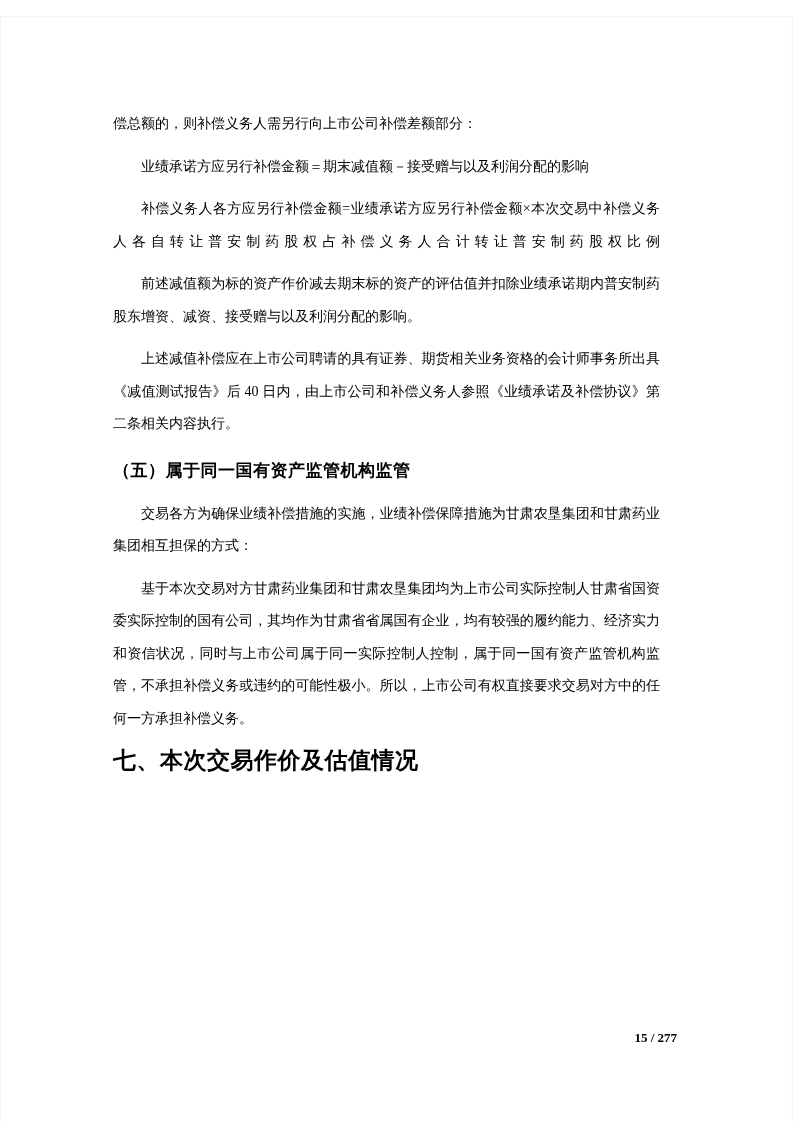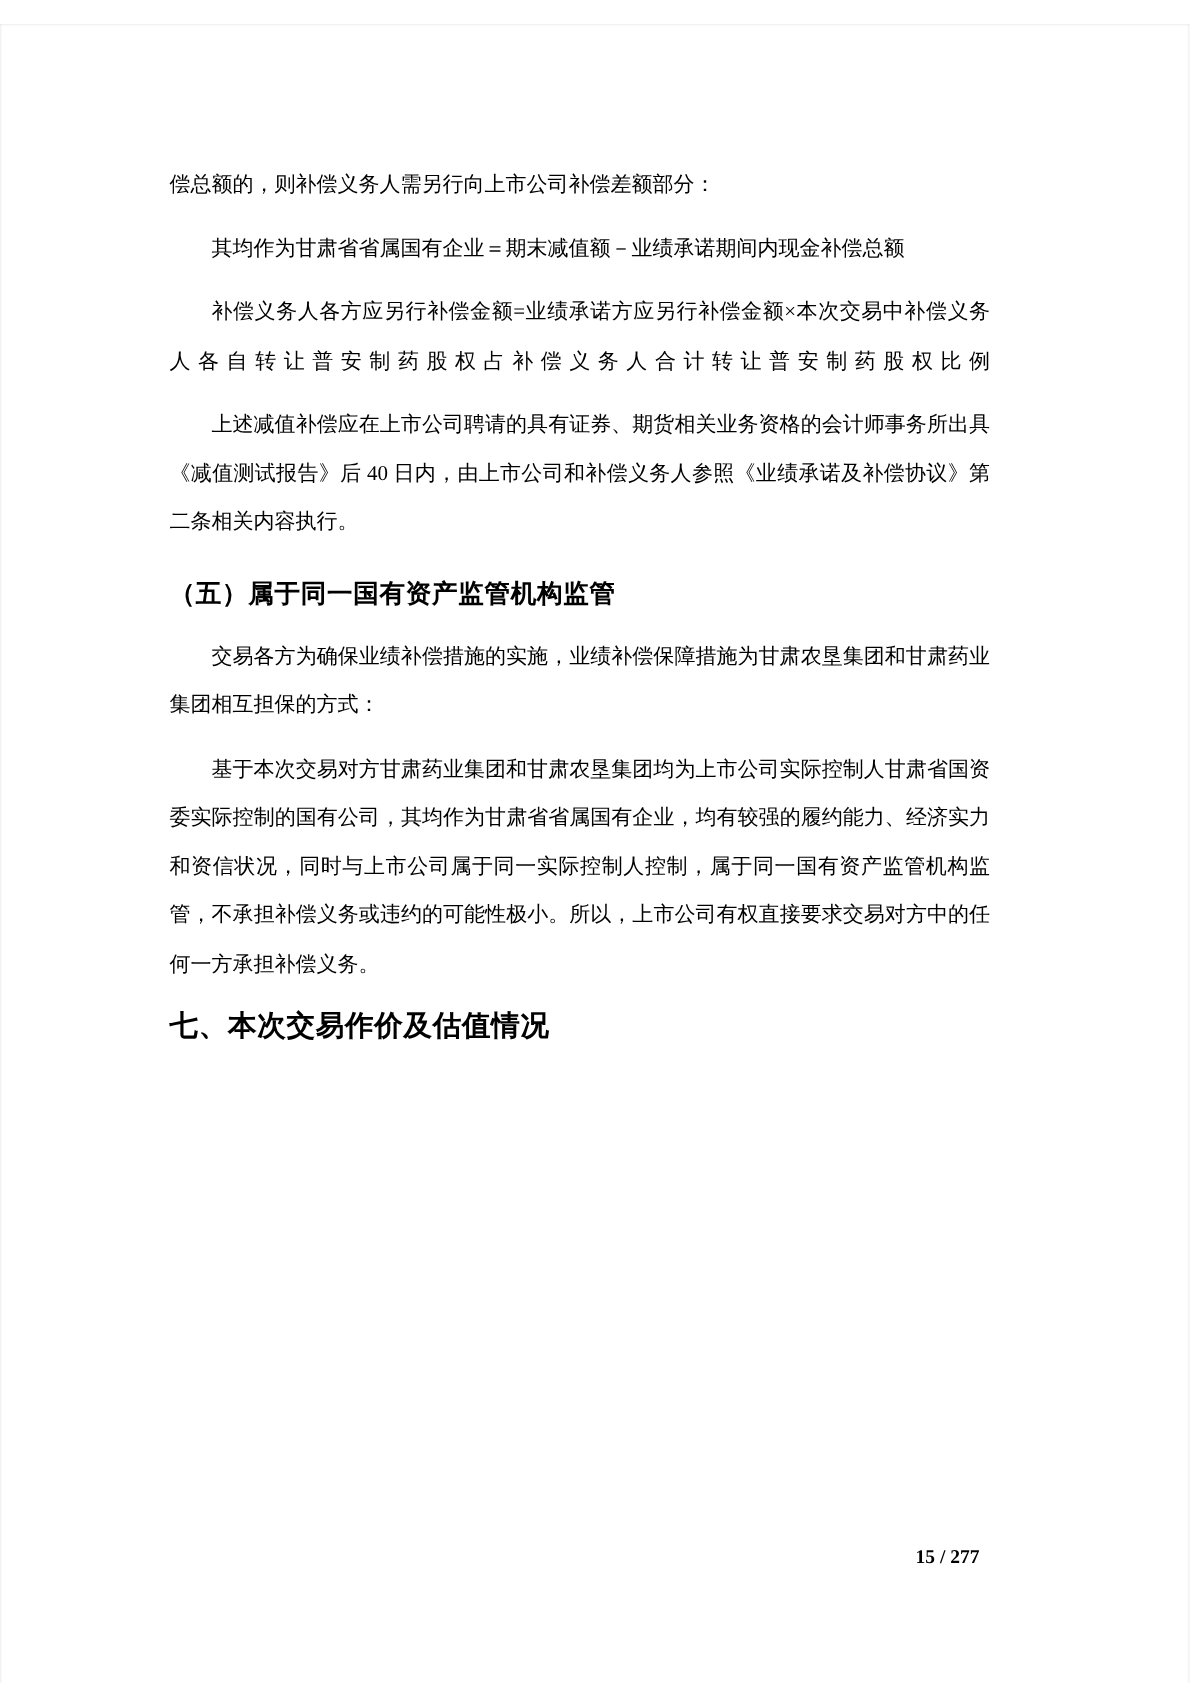--- a/index.html
+++ b/index.html
@@ -38,46 +38,47 @@
     font-family: "Liberation Sans", "DejaVu Sans", sans-serif;
     font-weight: bold;
     font-size: 17px;
     line-height: 28px;
     margin: 16px 0 13px 0;
     letter-spacing: 0.5px;
   }
   .heading-chapter {
     font-family: "Liberation Sans", "DejaVu Sans", sans-serif;
     font-weight: bold;
-    font-size: 19px;
+    font-size: 23px;
     line-height: 30px;
     margin: 10px 0 0 0;
     letter-spacing: 0.5px;
   }
   .page-footer {
     position: absolute;
     top: 1014px;
-    right: 140px;
+    right: 116px;
     font-family: "Liberation Serif", "DejaVu Serif", serif;
     font-size: 13px;
     font-weight: bold;
     color: #000000;
   }
 </style>
 </head>
 <body>
 
 <div class="page">
 
   <p class="para no-indent">偿总额的，则补偿义务人需另行向上市公司补偿差额部分：</p>
 
-  <p class="para">其均作为甘肃省省属国有企业＝期末减值额－业绩承诺期间内现金补偿总额</p>
+  <p class="para">业绩承诺方应另行补偿金额＝期末减值额－接受赠与以及利润分配的影响</p>
 
   <p class="para stretch-last">补偿义务人各方应另行补偿金额=业绩承诺方应另行补偿金额×本次交易中补偿义务人各自转让普安制药股权占补偿义务人合计转让普安制药股权比例</p>
 
+  <p class="para">前述减值额为标的资产作价减去期末标的资产的评估值并扣除业绩承诺期内普安制药股东增资、减资、接受赠与以及利润分配的影响。</p>
 
   <p class="para">上述减值补偿应在上市公司聘请的具有证券、期货相关业务资格的会计师事务所出具《减值测试报告》后 40 日内，由上市公司和补偿义务人参照《业绩承诺及补偿协议》第二条相关内容执行。</p>
 
 
   <h2 class="heading-sub">（五）属于同一国有资产监管机构监管</h2>
 
   <p class="para">交易各方为确保业绩补偿措施的实施，业绩补偿保障措施为甘肃农垦集团和甘肃药业集团相互担保的方式：</p>
 
 
   <p class="para">基于本次交易对方甘肃药业集团和甘肃农垦集团均为上市公司实际控制人甘肃省国资委实际控制的国有公司，其均作为甘肃省省属国有企业，均有较强的履约能力、经济实力和资信状况，同时与上市公司属于同一实际控制人控制，属于同一国有资产监管机构监管，不承担补偿义务或违约的可能性极小。所以，上市公司有权直接要求交易对方中的任何一方承担补偿义务。</p>

